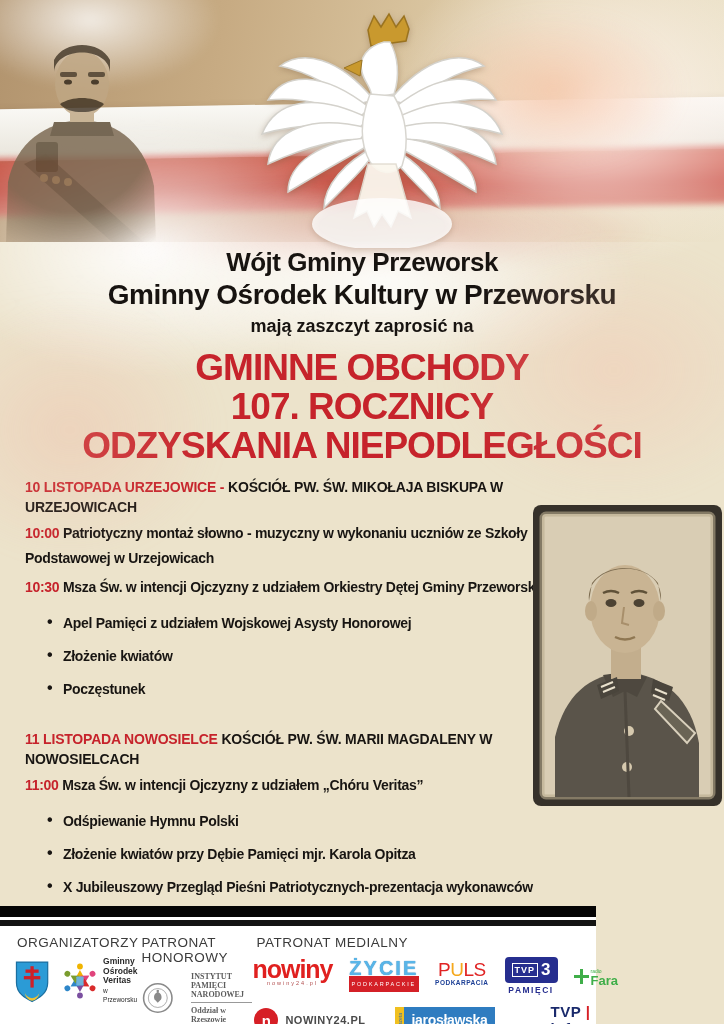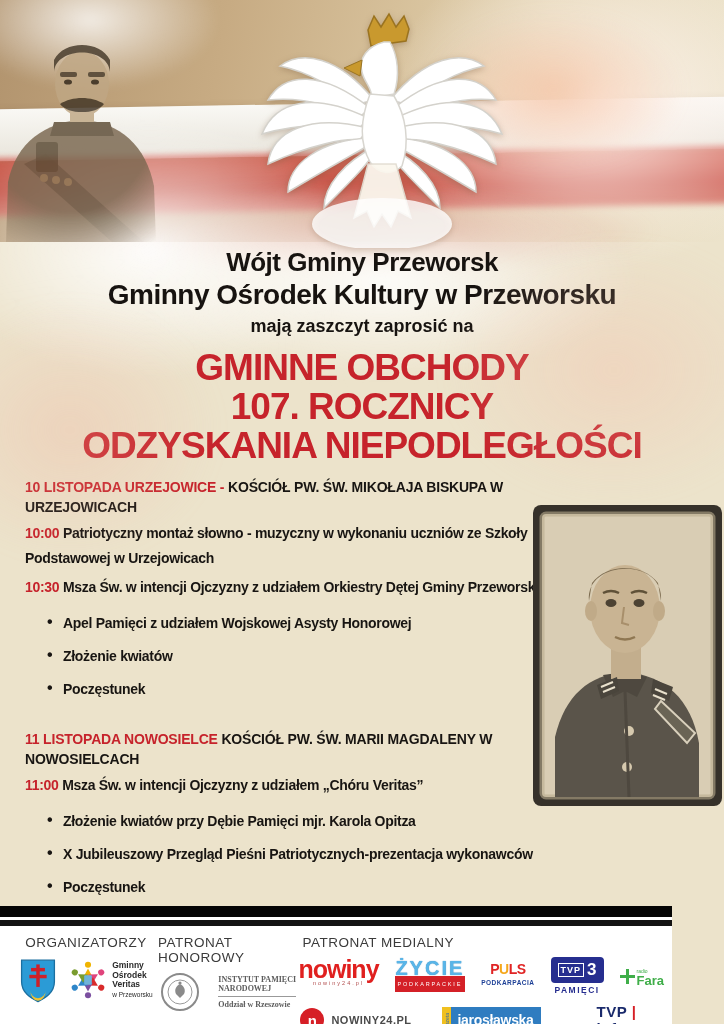--- a/index.html
+++ b/index.html
@@ -46,21 +46,21 @@
   .event .time{color:#c6232b;}
   ul.bullets{list-style:none;margin:8px 0 0 0;padding:0 0 0 22px;}
   ul.bullets li{position:relative;font-size:14px;font-weight:700;letter-spacing:-0.3px;line-height:20px;margin:13px 0;padding-left:16px;}
   ul.bullets li::before{content:"•";position:absolute;left:0;top:-1px;font-size:16px;}
   .section2{margin-top:30px;}
 
   
   .soldier{position:absolute;left:533px;top:505px;width:189px;height:301px;}
 
   
-  .footer{position:absolute;left:0;bottom:0;width:672px;}
+  .footer{position:absolute;left:0;bottom:0;width:596px;}
   .sep{height:20px;background:linear-gradient(#050505 0 55%,#ffffff 55% 70%,#141414 70% 100%);}
   .footer-body{height:98px;background:#ffffff;display:flex;padding:5px 8px 0 14px;box-sizing:border-box;}
   .fcol{display:flex;flex-direction:column;align-items:center;}
   .fcol .flabel{font-size:13.5px;color:#3b3b3b;letter-spacing:.5px;margin:4px 0 7px 0;}
   .col-org{width:172px;}
   .col-hon{width:168px;}
   .col-media{flex:1;align-items:flex-start;}
   .col-media .flabel{align-self:flex-start;margin-left:4px;}
   .logo-row{display:flex;align-items:center;gap:10px;}
 
@@ -74,21 +74,21 @@
 
   .media-grid{display:flex;flex-direction:column;gap:8px;width:100%;}
   .media-row{display:flex;align-items:center;gap:16px;}
   .logo-nowiny{line-height:14px;text-align:center;}
   .logo-nowiny .big{font-size:25px;font-weight:800;color:#e0201f;letter-spacing:-1px;}
   .logo-nowiny .sub{font-size:5.5px;color:#b04a4a;letter-spacing:2px;}
   .logo-zycie{text-align:center;line-height:14px;}
   .logo-zycie .big{font-size:20px;font-weight:800;color:#59b5e8;letter-spacing:2px;text-shadow:0 0 1px #2d7fb3;}
   .logo-zycie .bar{background:#d42027;color:#fff;font-size:5.5px;letter-spacing:1.8px;padding:1px 3px;margin-top:1px;}
   .logo-puls{text-align:center;line-height:13px;}
-  .logo-puls .big{font-size:14px;font-weight:700;color:#e02424;letter-spacing:-0.5px;}
+  .logo-puls .big{font-size:19px;font-weight:400;color:#e02424;letter-spacing:-0.5px;}
   .logo-puls .flame{color:#f5a81c;}
   .logo-puls .sub{font-size:6.5px;font-weight:800;color:#1c3f96;letter-spacing:.5px;}
   .logo-tvp3{text-align:center;}
   .tvp3-box{background:#262e8f;border-radius:4px;color:#fff;display:inline-flex;align-items:center;gap:3px;padding:3px 7px;}
   .tvp3-box .tvp{border:1px solid #fff;font-size:9px;font-weight:800;padding:1px 2px;letter-spacing:1px;}
   .tvp3-box .three{font-size:17px;font-weight:800;}
   .logo-tvp3 .city{font-size:8.5px;font-weight:800;color:#262e8f;letter-spacing:1.5px;margin-top:2px;}
   .logo-fara{display:flex;align-items:center;gap:2px;}
   .fara-cross{position:relative;width:15px;height:15px;}
   .fara-cross::before{content:"";position:absolute;left:6px;top:0;width:3px;height:15px;background:#3fae49;}
@@ -206,20 +206,21 @@
     <div class="section section2">
       <div class="sec-header">
         <span class="date">11 LISTOPADA NOWOSIELCE</span>
         <span class="venue">KOŚCIÓŁ PW. ŚW. MARII MAGDALENY W NOWOSIELCACH</span>
       </div>
       <div class="event">
         <span class="time">11:00</span>
         <span>Msza Św. w intencji Ojczyzny z udziałem „Chóru  Veritas”</span>
       </div>
       <ul class="bullets">
+        <li>Odśpiewanie Hymnu Polski</li>
         <li>Złożenie kwiatów przy Dębie Pamięci mjr. Karola Opitza</li>
         <li>X Jubileuszowy Przegląd Pieśni Patriotycznych-prezentacja wykonawców</li>
         <li>Poczęstunek</li>
       </ul>
     </div>
   </div>
 
   <svg class="soldier" viewBox="0 0 189 301">
     <rect x="0" y="0" width="189" height="301" rx="8" fill="#36312a"></rect>
     <rect x="9" y="9" width="171" height="283" rx="4" fill="#d9cdb4"></rect>

